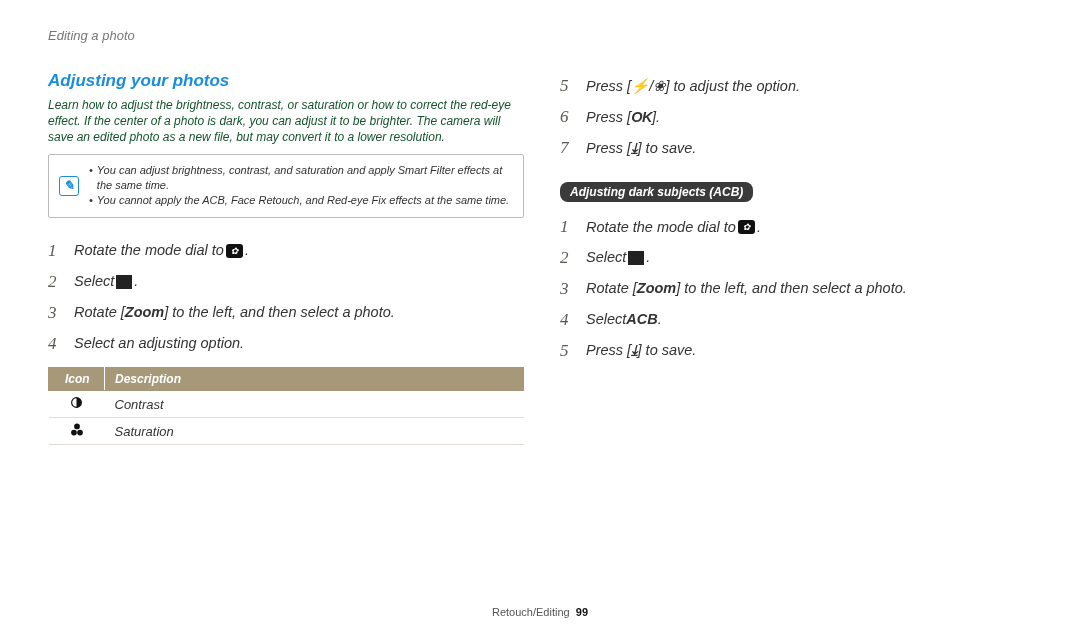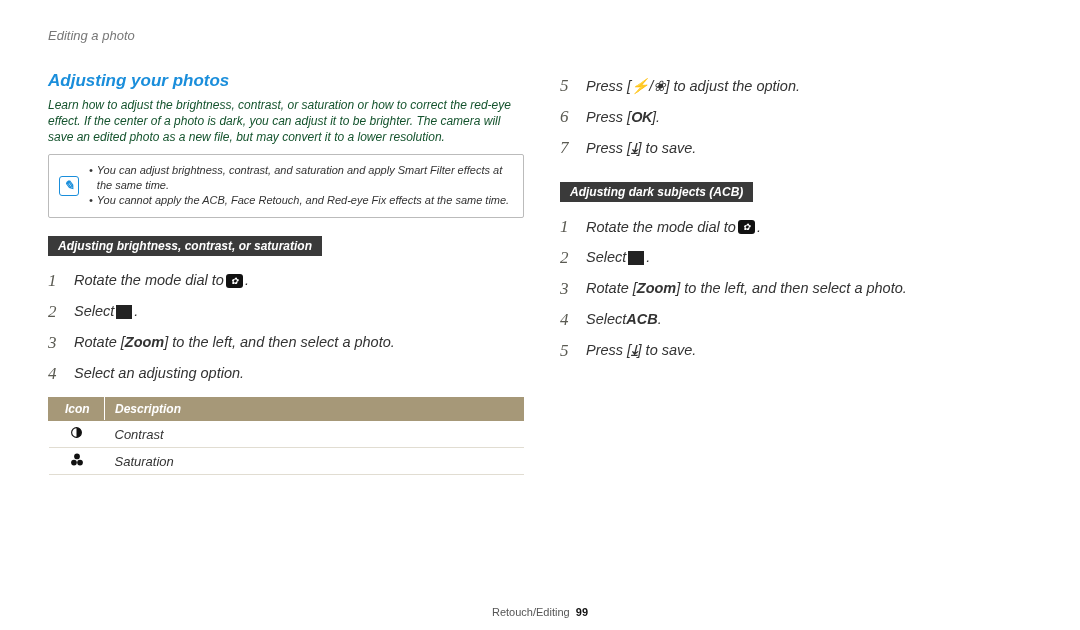--- a/index.html
+++ b/index.html
@@ -64,21 +64,21 @@
   }
   .note-list .item { display: flex; gap: 4px; }
   .note-list .bull { flex-shrink: 0; }
   .subheading {
     display: inline-block;
     background: #3a3a3a;
     color: #fff;
     font-size: 12px;
     font-weight: 700;
     padding: 3px 10px;
-    border-radius: 0;
+    border-radius: 8px;
     margin-bottom: 10px;
   }
   ol.steps {
     list-style: none;
     counter-reset: step;
   }
   ol.steps > li {
     counter-increment: step;
     font-size: 14.5px;
     line-height: 1.35;
@@ -180,21 +180,20 @@
             <span class="bull">•</span>
             <span>You can adjust brightness, contrast, and saturation and apply Smart Filter effects at the same time.</span>
           </div>
         <div class="item">
             <span class="bull">•</span>
             <span>You cannot apply the ACB, Face Retouch, and Red-eye Fix effects at the same time.</span>
           </div>
       </div>
     </div>
 
-    <div class="subheading">Adjusting brightness, contrast, or saturation</div>
 
     <ol class="steps">
       <li>
           <span class="step-text">
         <span>Rotate the mode dial to </span>
         <span class="icon-inline icon-gear"></span>
         <span>.</span>
       </span>
         </li>
       <li>

